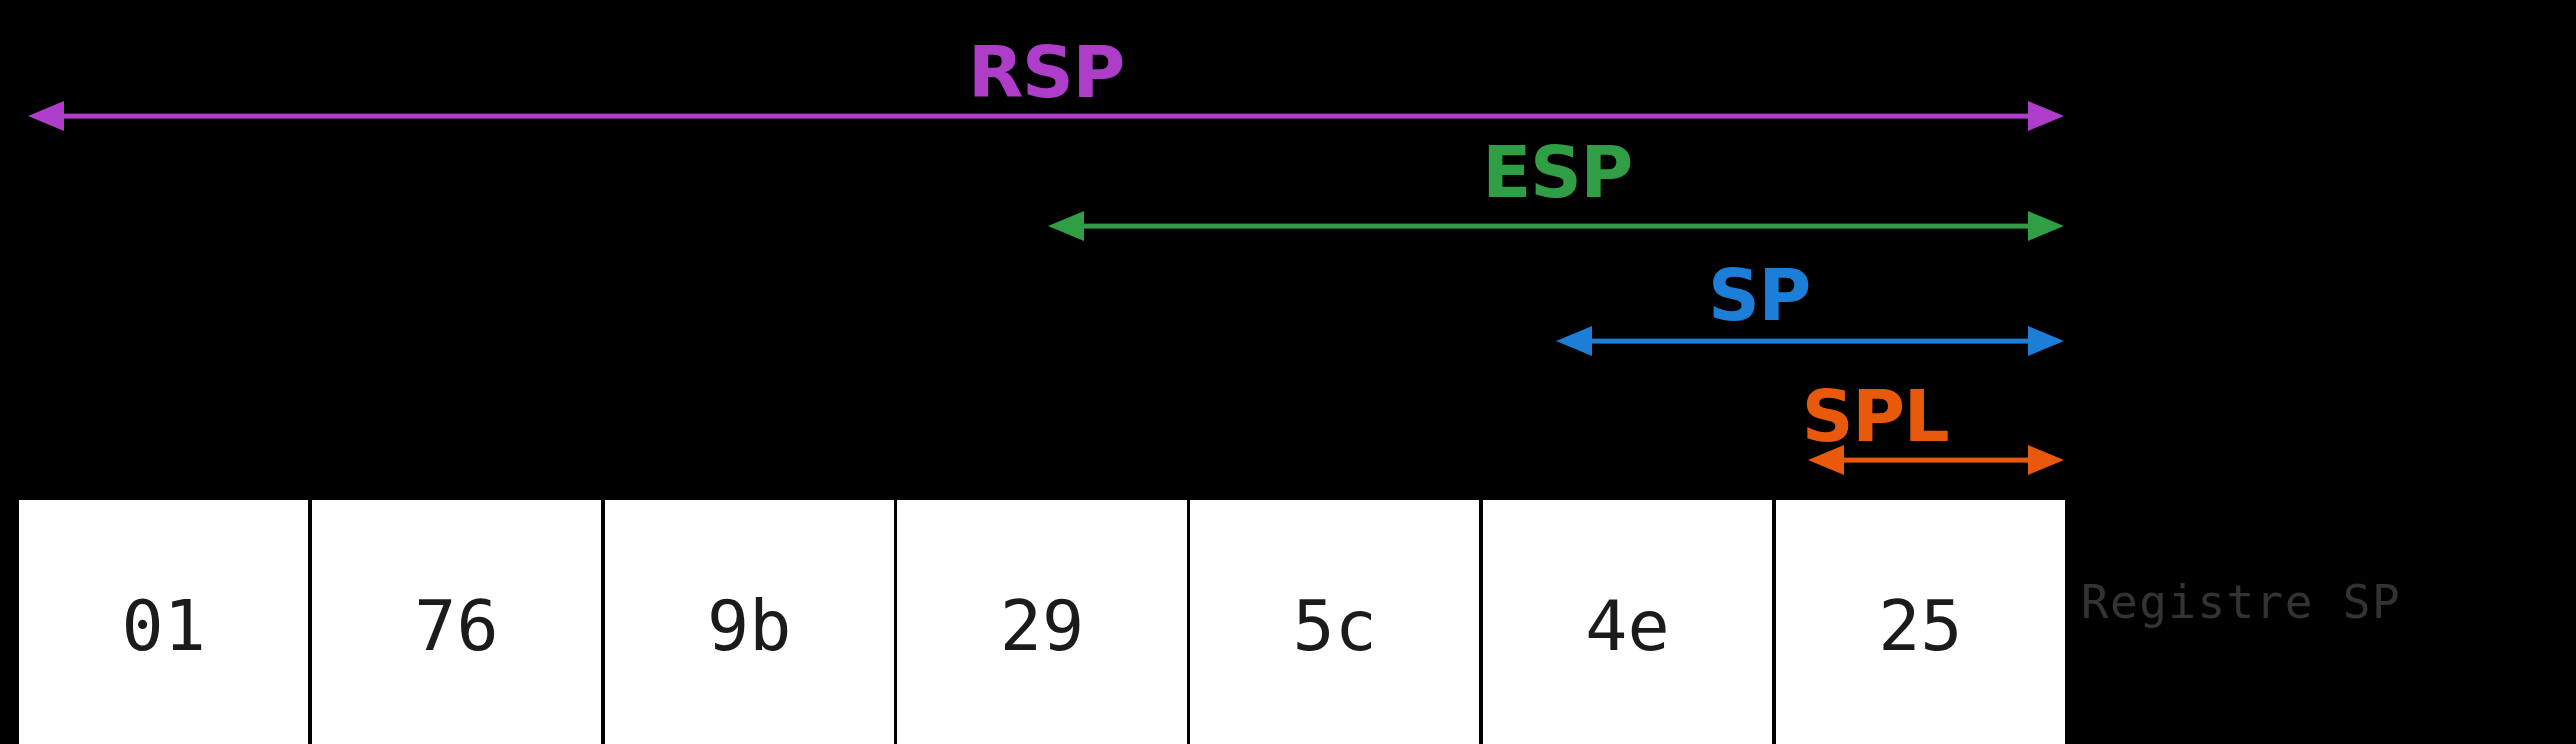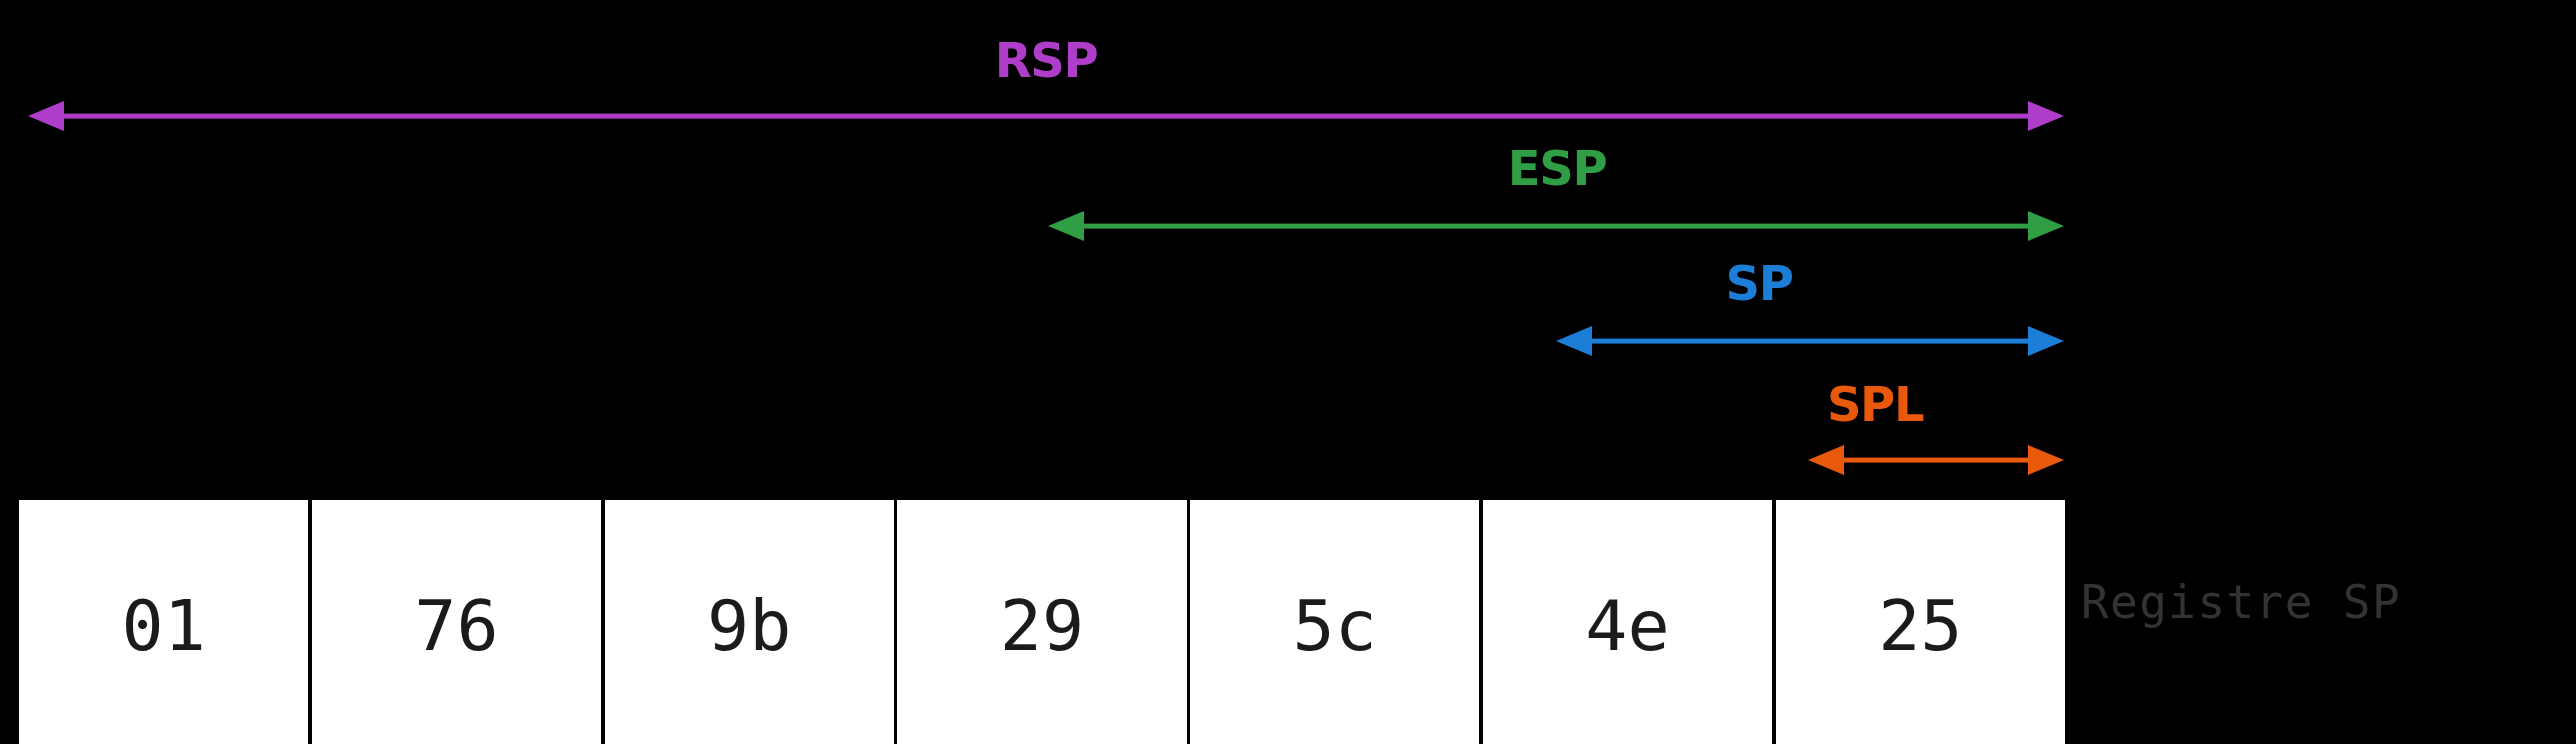--- a/index.html
+++ b/index.html
@@ -48,38 +48,38 @@
     transform: translateY(-50%);
     width: 0; height: 0;
     border-top: 15px solid transparent;
     border-bottom: 15px solid transparent;
     border-left: 36px solid var(--c);
   }
   .reg-label {
     position: absolute;
     transform: translateX(-50%);
     color: var(--c);
-    font-size: 48px;
+    font-size: 72px;
     font-weight: 600;
     line-height: 1;
     letter-spacing: -1.4px;
     white-space: nowrap;
   }
 
   .rsp { --c: #ae3ec9; }
   .esp { --c: #2f9e44; }
   .sp  { --c: #1c7ed6; }
   .spl { --c: #e8590c; }
 
   
   .rsp .reg-arrow { left: 27.5px;   top: 101px; width: 2036px; }
   .rsp .reg-label { left: 1046px; top: 36px; }
   
   .esp .reg-arrow { left: 1048px; top: 211px; width: 1016px; }
-  .esp .reg-label { left: 1557px; top: 144px; }
+  .esp .reg-label { left: 1557px; top: 136px; }
   
   .sp  .reg-arrow { left: 1556px; top: 326px; width: 508px; }
   .sp  .reg-label { left: 1715px; top: 259px; margin-left: 44px; }
   
   .spl .reg-arrow { left: 1808px; top: 445px; width: 256px; }
   .spl .reg-label { left: 1875px; top: 380px; }
 
   
   .byte-row {
     position: absolute;

